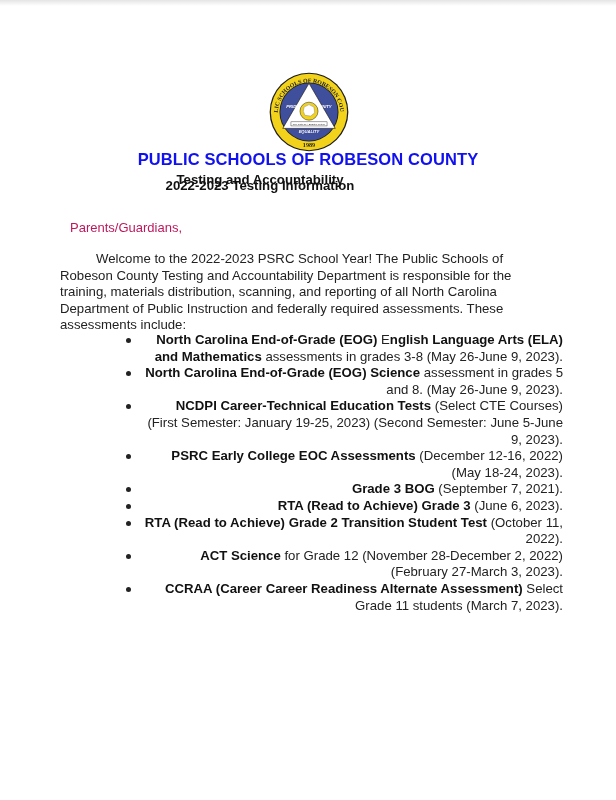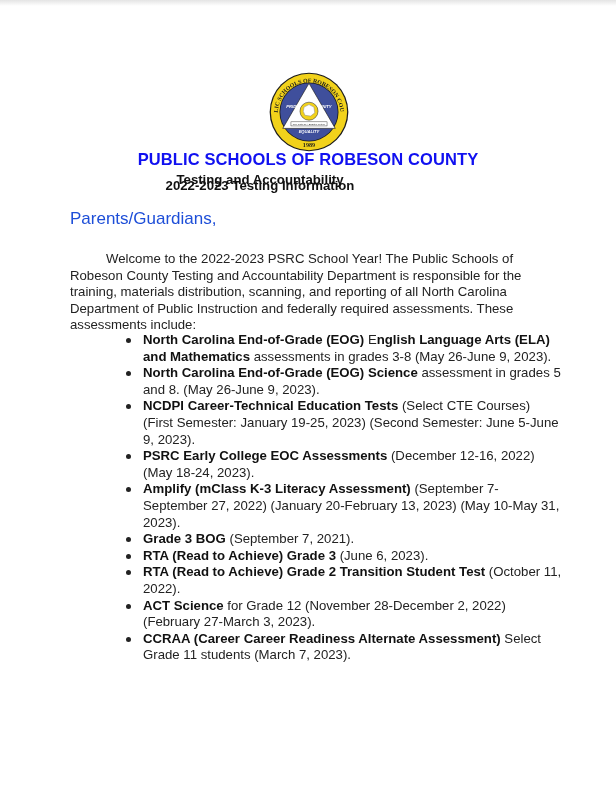--- a/index.html
+++ b/index.html
@@ -47,27 +47,27 @@
       font-weight: bold;
       font-size: 13.2px;
       color: #111;
     }
     .subtitle.s1 { top: 172px; }
     .subtitle.s2 { top: 178px; }
 
     .salutation {
       position: absolute;
       left: 70px;
-      top: 209px;
-      font-size: 17px;
-      color: #1d4ed8;
+      top: 220px;
+      font-size: 13px;
+      color: #be185d;
     }
     .intro {
       position: absolute;
-      left: 70px;
+      left: 60px;
       top: 251px;
       width: 480px;
       font-size: 13.2px;
       line-height: 16.6px;
       color: #222;
       text-indent: 36px;
       margin: 0;
     }
     .assess-list {
       position: absolute;
@@ -78,20 +78,21 @@
       padding: 0;
       list-style: none;
       font-size: 13.2px;
       line-height: 16.6px;
       color: #222;
     }
     .assess-list li {
       position: relative;
       margin: 0 0 0 0;
       padding: 0;
+      text-align: right;
     }
     .assess-list li .bullet {
       position: absolute;
       left: -17px;
       top: 6px;
       width: 5px;
       height: 5px;
       border-radius: 50%;
       background: #222;
     }
@@ -141,23 +142,20 @@
   <li>
     <span class="bullet"></span><b>North Carolina End-of-Grade (EOG) Science</b><span> assessment in grades 5 and 8. (May 26-June 9, 2023).</span>
   </li>
   <li>
     <span class="bullet"></span><b>NCDPI Career-Technical Education Tests</b><span> (Select CTE Courses) (First Semester: January 19-25, 2023) (Second Semester: June 5-June 9, 2023).</span>
   </li>
   <li>
     <span class="bullet"></span><b>PSRC Early College EOC Assessments</b><span> (December 12-16, 2022) (May 18-24, 2023).</span>
   </li>
   <li>
-    <span class="bullet"></span><b>Amplify (mClass K-3 Literacy Assessment)</b><span> (September 7-September 27, 2022) (January 20-February 13, 2023) (May 10-May 31, 2023).</span>
-  </li>
-  <li>
     <span class="bullet"></span><b>Grade 3 BOG</b><span> (September 7, 2021).</span>
   </li>
   <li>
     <span class="bullet"></span><b>RTA (Read to Achieve) Grade 3</b><span> (June 6, 2023).</span>
   </li>
   <li>
     <span class="bullet"></span><b>RTA (Read to Achieve) Grade 2 Transition Student Test</b><span> (October 11, 2022).</span>
   </li>
   <li>
     <span class="bullet"></span><b>ACT Science</b><span> for Grade 12 (November 28-December 2, 2022) (February 27-March 3, 2023).</span>

